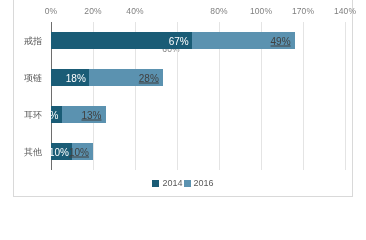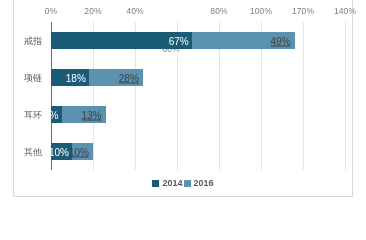--- a/index.html
+++ b/index.html
@@ -116,21 +116,20 @@
   
   #legend {
     position: absolute;
     left: 0;
     top: 178px;
     width: 366px;
     display: flex;
     justify-content: center;
     align-items: center;
     gap: 1px;
-    font-weight: bold;
   }
   .legend-item {
     display: flex;
     align-items: center;
     gap: 3px;
   }
   .legend-swatch {
     width: 7px;
     height: 7px;
     display: block;
@@ -177,21 +176,21 @@
         <span class="bar-label inside-dark">67%</span>
       </div>
       <div class="bar-seg" style="left: 140.7px; width: 102.9px; background: rgb(91, 146, 176);">
         <span class="bar-label inside-light">49%</span>
       </div>
     </div>
     <div class="bar-row" style="top: 47px; width: 294px; padding-left: 28px;">
       <div class="bar-seg" style="left: 0px; width: 37.8px; background: rgb(26, 92, 118);">
         <span class="bar-label inside-dark">18%</span>
       </div>
-      <div class="bar-seg" style="left: 37.8px; width: 54px; background: rgb(91, 146, 176);">
+      <div class="bar-seg" style="left: 37.8px; width: 74px; background: rgb(91, 146, 176);">
         <span class="bar-label inside-light">28%</span>
       </div>
     </div>
     <div class="bar-row" style="top: 84px; width: 294px;">
       <div class="bar-seg" style="left: 0px; width: 10.5px; background: rgb(26, 92, 118);">
         <span class="bar-label inside-dark">5%</span>
       </div>
       <div class="bar-seg" style="left: 10.5px; width: 44px; background: rgb(91, 146, 176);">
         <span class="bar-label inside-light">13%</span>
       </div>

